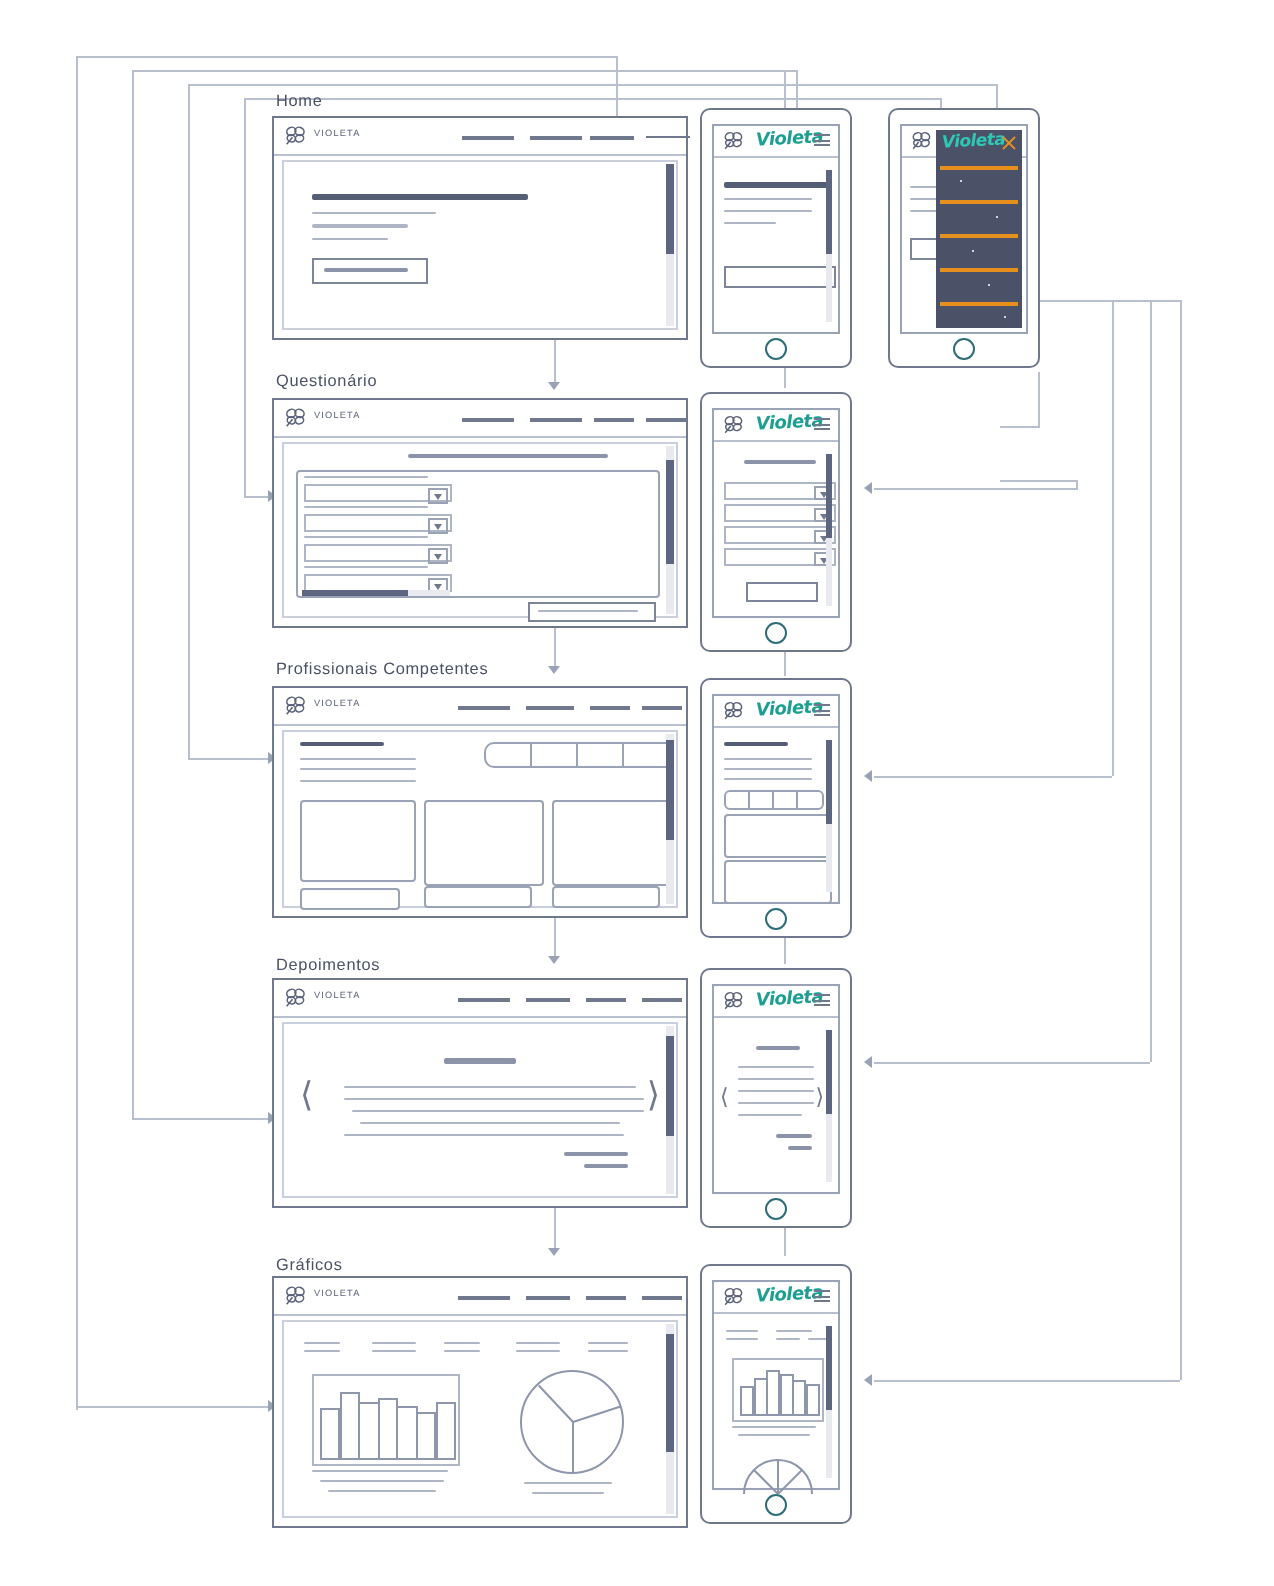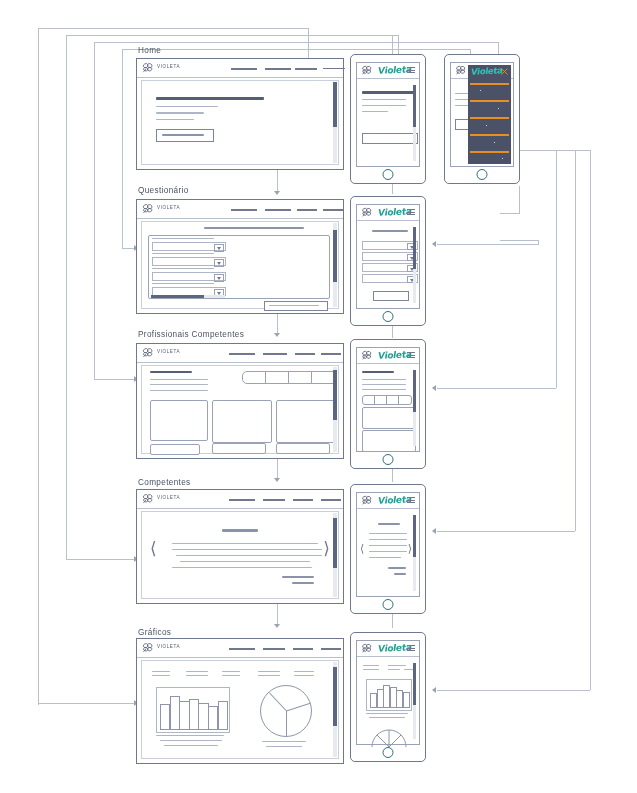--- a/index.html
+++ b/index.html
@@ -425,21 +425,21 @@
       <div class="card" style="left:2px;top:41px;width:52px;height:20px;"></div>
       <div class="card" style="left:2px;top:64px;width:52px;height:20px;"></div>
       <div class="scroll" style="right:0;top:4px;bottom:2px;width:3px;">
           <i style="width:3px;"></i>
         </div>
     </div>
   </div>
   <div class="home-btn"></div>
 </div>
 
-<div class="sec-label" style="left:138px;top:478px;">Competentes</div>
+<div class="sec-label" style="left:138px;top:478px;">Depoimentos</div>
 
 <div class="desktop" style="left:136px;top:489px;width:206px;height:113px;">
   <div class="topbar">
     <svg class="logo" viewBox="0 0 24 20">
       <g fill="none" stroke="#59617a" stroke-width="1.3">
         <ellipse cx="8" cy="6" rx="4" ry="3.4" transform="rotate(-25 8 6)"></ellipse>
         <ellipse cx="15" cy="6" rx="4" ry="3.4" transform="rotate(25 15 6)"></ellipse>
         <ellipse cx="8" cy="12" rx="3.6" ry="3" transform="rotate(20 8 12)"></ellipse>
         <ellipse cx="15" cy="12" rx="3.6" ry="3" transform="rotate(-20 15 12)"></ellipse>
         <path d="M4 17 L9 11"></path>

